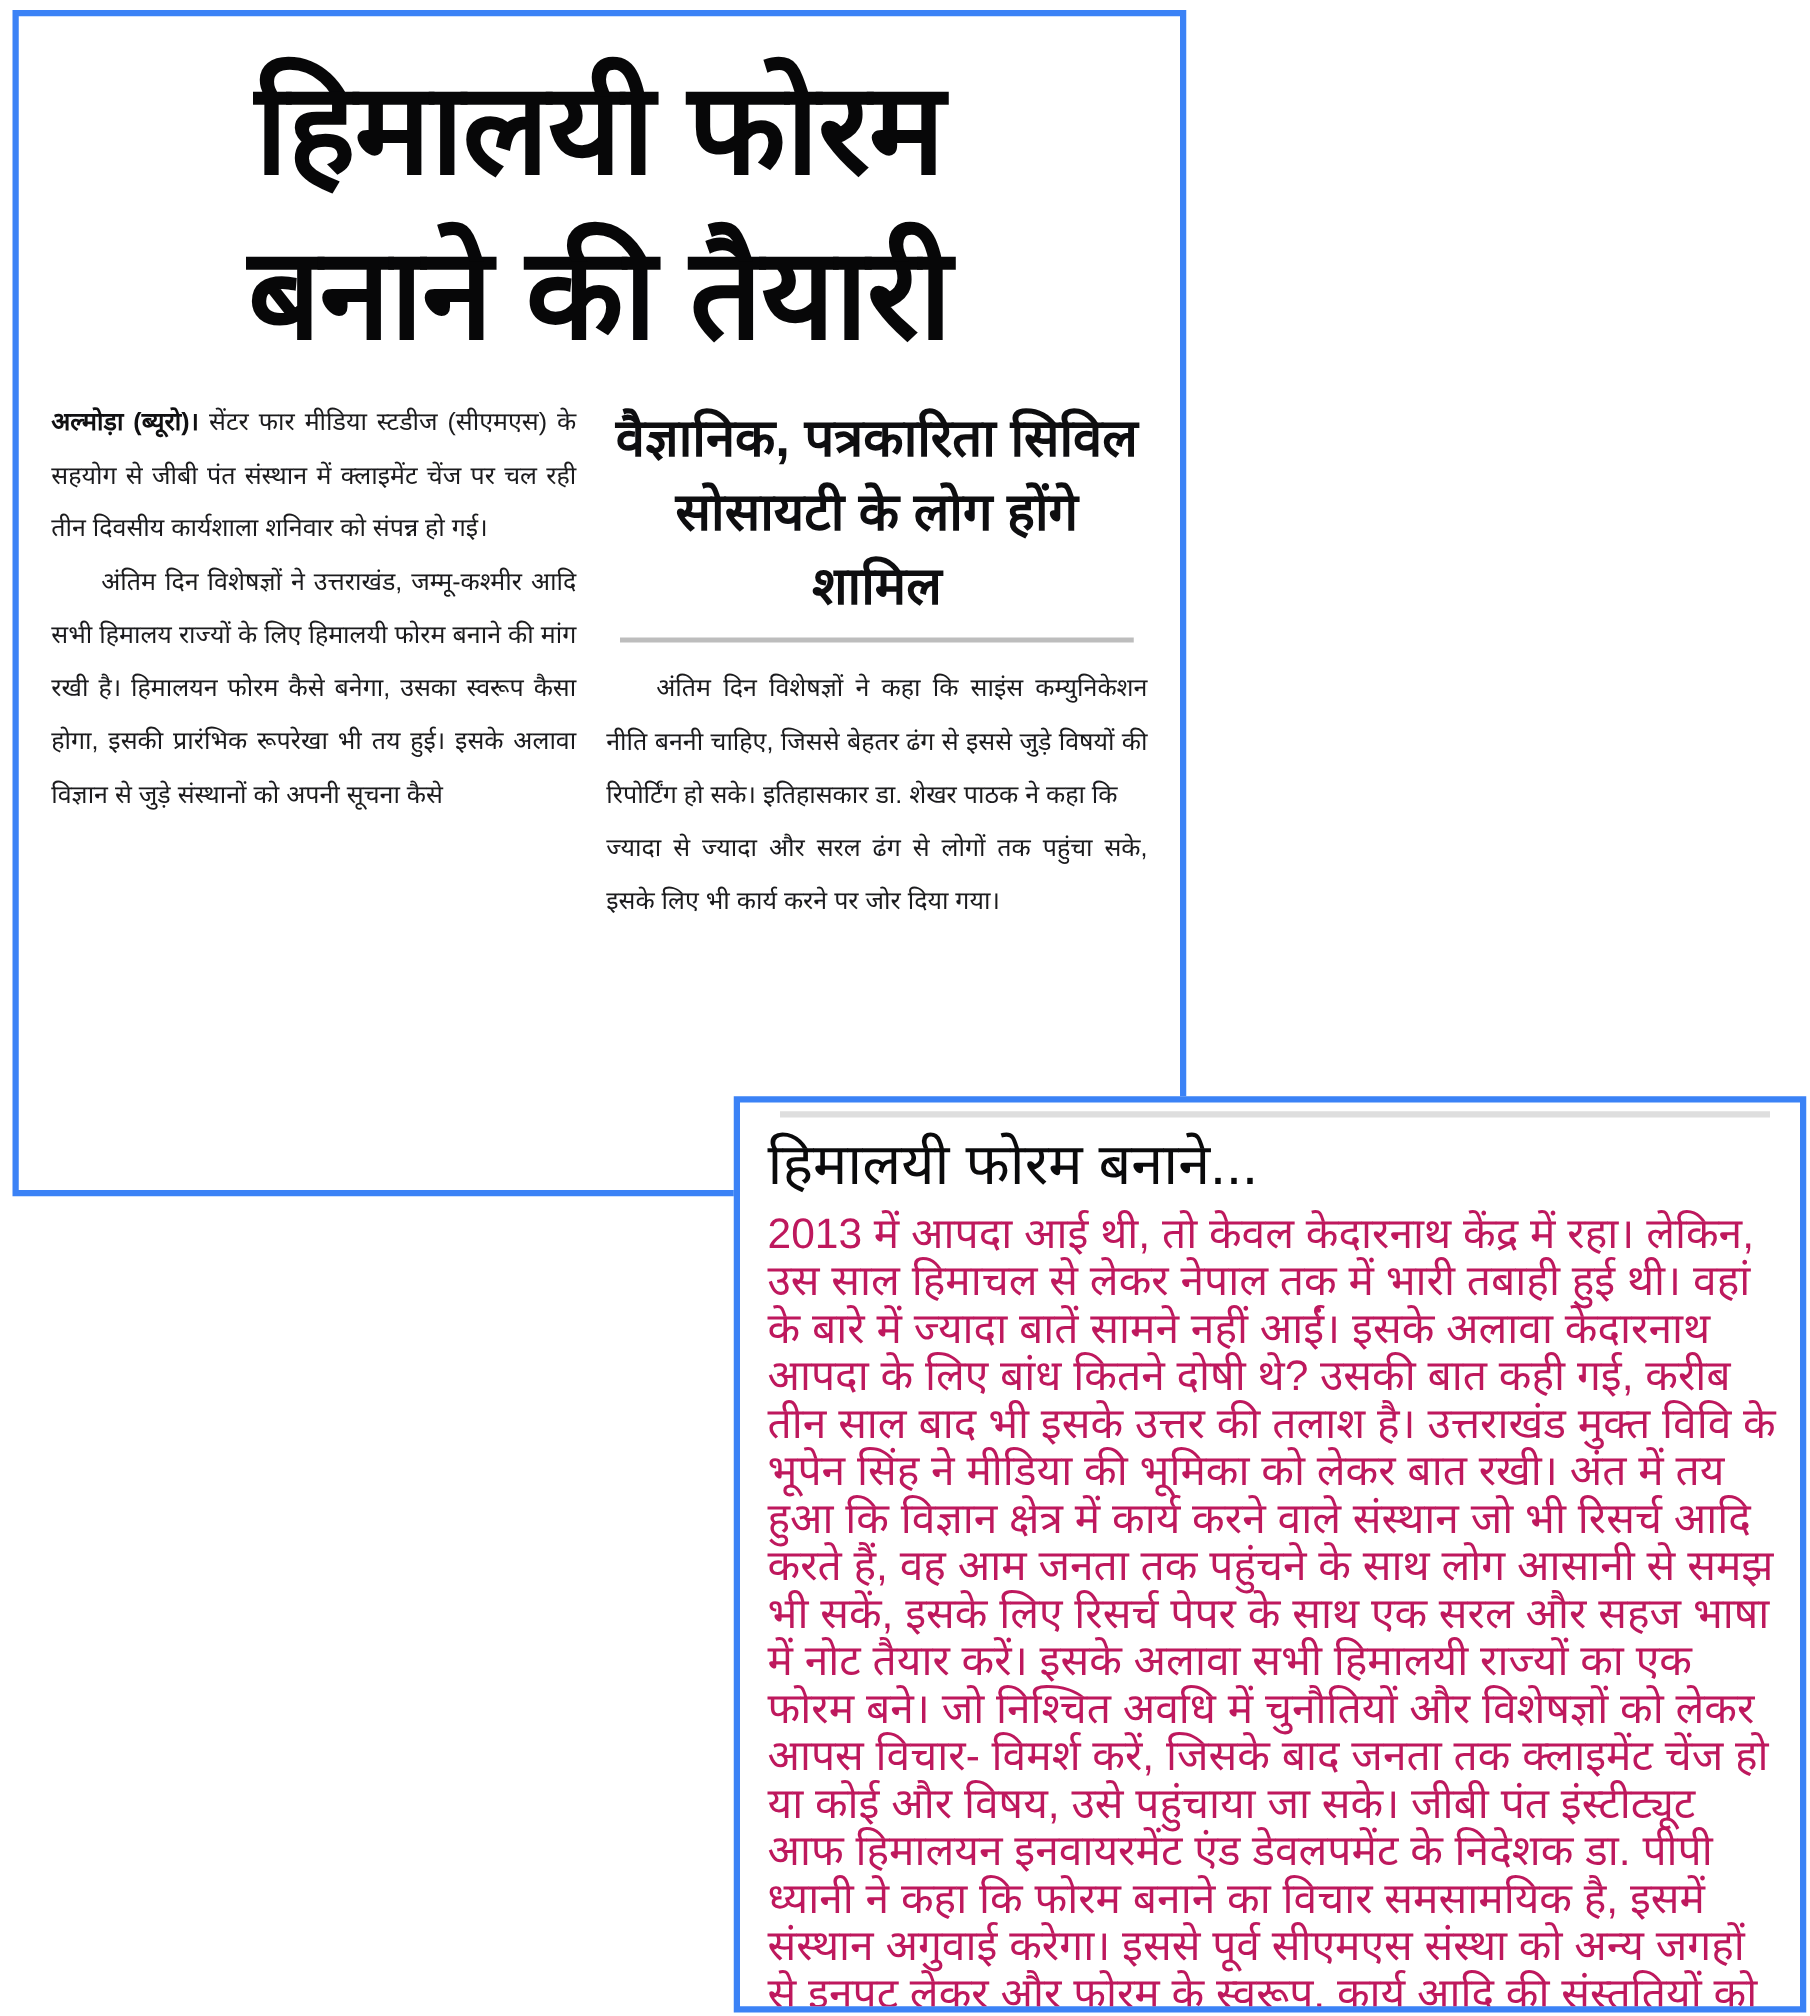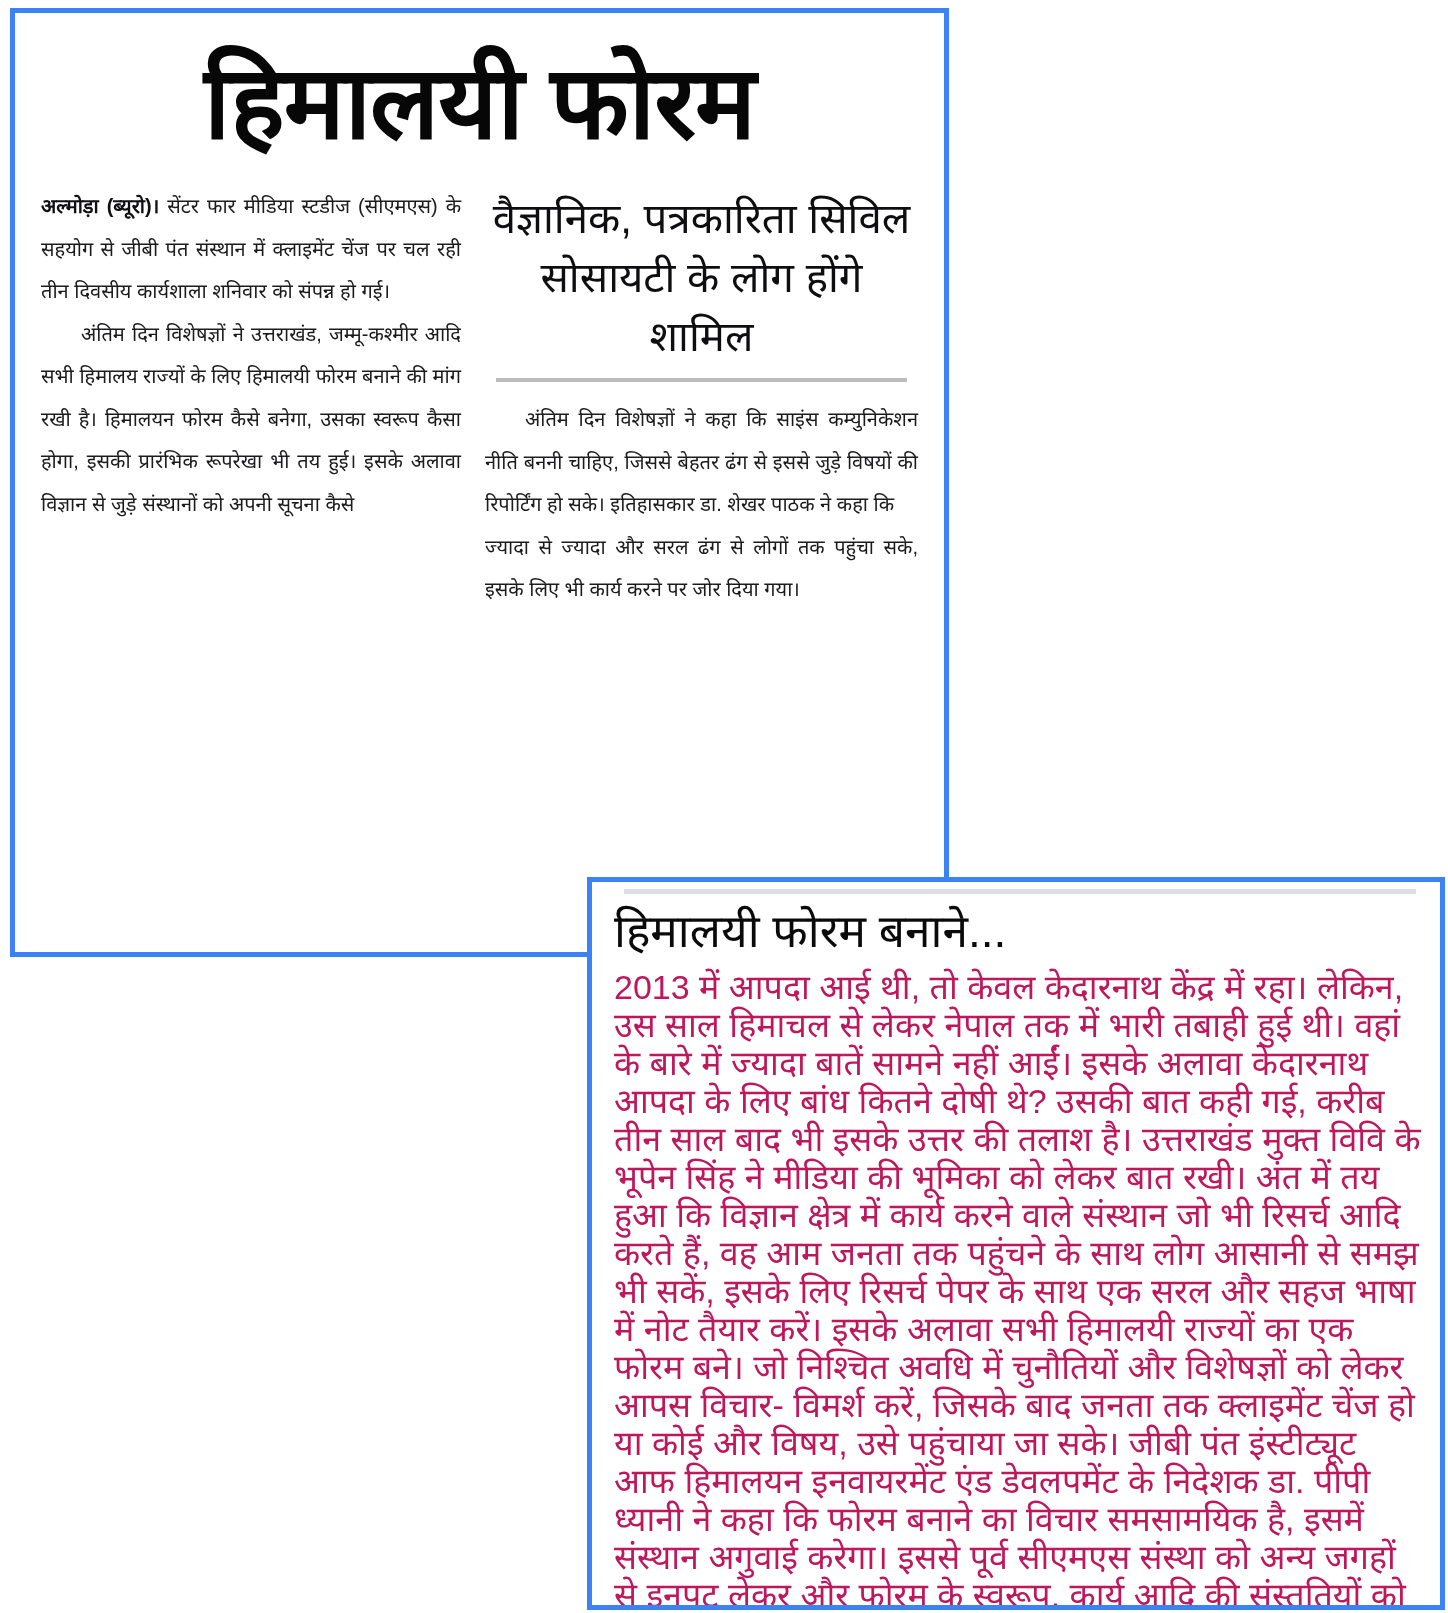--- a/index.html
+++ b/index.html
@@ -55,21 +55,21 @@
   .body-text {
     font-size: 20px;
     line-height: 42.5px;
     text-align: justify;
     color: #1b1b1d;
     margin: 0;
   }
   .indented { text-indent: 40px; }
   .dateline { font-weight: 700; color: #101012; }
   .subheadline {
-    font-weight: 400;
+    font-weight: 700;
     font-size: 42px;
     line-height: 59px;
     text-align: center;
     color: #0e0e10;
     margin: 4px 4px 0 4px;
   }
   .gray-rule {
     height: 4px;
     background: #bdbdbd;
     width: 95%;
@@ -96,20 +96,21 @@
     color: #be185d;
     margin: 0;
   }
 </style>
 </head>
 <body>
 
 <div id="main-clipping" class="clip-box">
   <div class="headline">
     <div>हिमालयी फोरम</div>
+    <div>बनाने की तैयारी</div>
   </div>
   <div class="columns">
     <div class="col-left">
       <p class="body-text"><span class="dateline">अल्मोड़ा (ब्यूरो)।</span><span> सेंटर फार मीडिया स्टडीज (सीएमएस) के सहयोग से जीबी पंत संस्थान में क्लाइमेंट चेंज पर चल रही तीन दिवसीय कार्यशाला शनिवार को संपन्न हो गई।</span></p>
       <p class="body-text indented">अंतिम दिन विशेषज्ञों ने उत्तराखंड, जम्मू-कश्मीर आदि सभी हिमालय राज्यों के लिए हिमालयी फोरम बनाने की मांग रखी है। हिमालयन फोरम कैसे बनेगा, उसका स्वरूप कैसा होगा, इसकी प्रारंभिक रूपरेखा भी तय हुई। इसके अलावा विज्ञान से जुड़े संस्थानों को अपनी सूचना कैसे</p>
     </div>
     <div class="col-right">
       <div class="subheadline">वैज्ञानिक, पत्रकारिता सिविल सोसायटी के लोग होंगे शामिल</div>
       <div class="gray-rule"></div>
       <p class="body-text indented">अंतिम दिन विशेषज्ञों ने कहा कि साइंस कम्युनिकेशन नीति बननी चाहिए, जिससे बेहतर ढंग से इससे जुड़े विषयों की रिपोर्टिंग हो सके। इतिहासकार डा. शेखर पाठक ने कहा कि</p>

